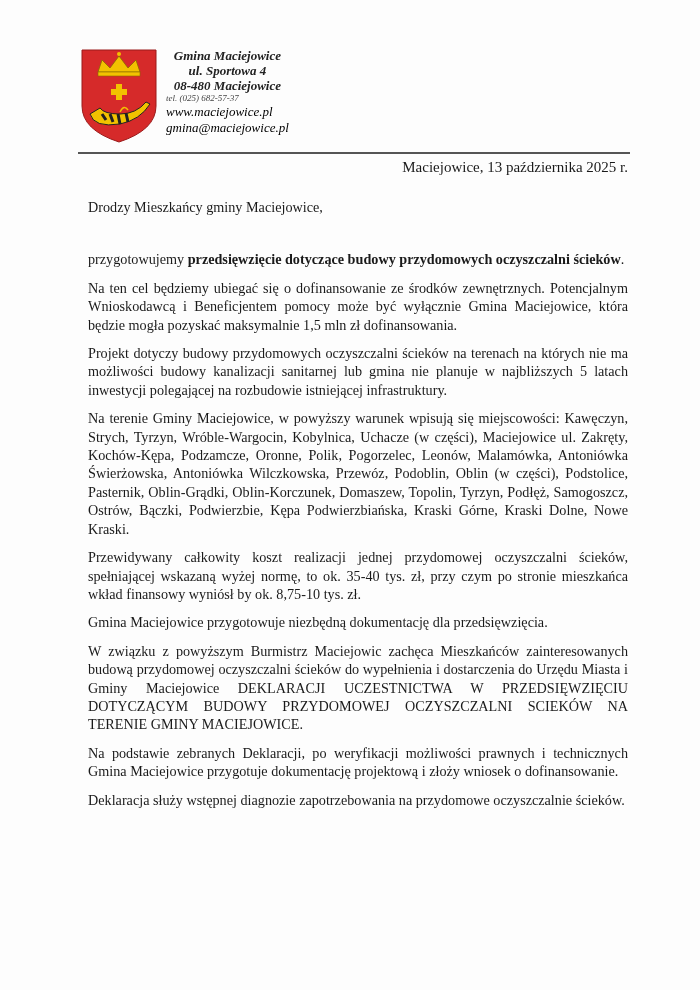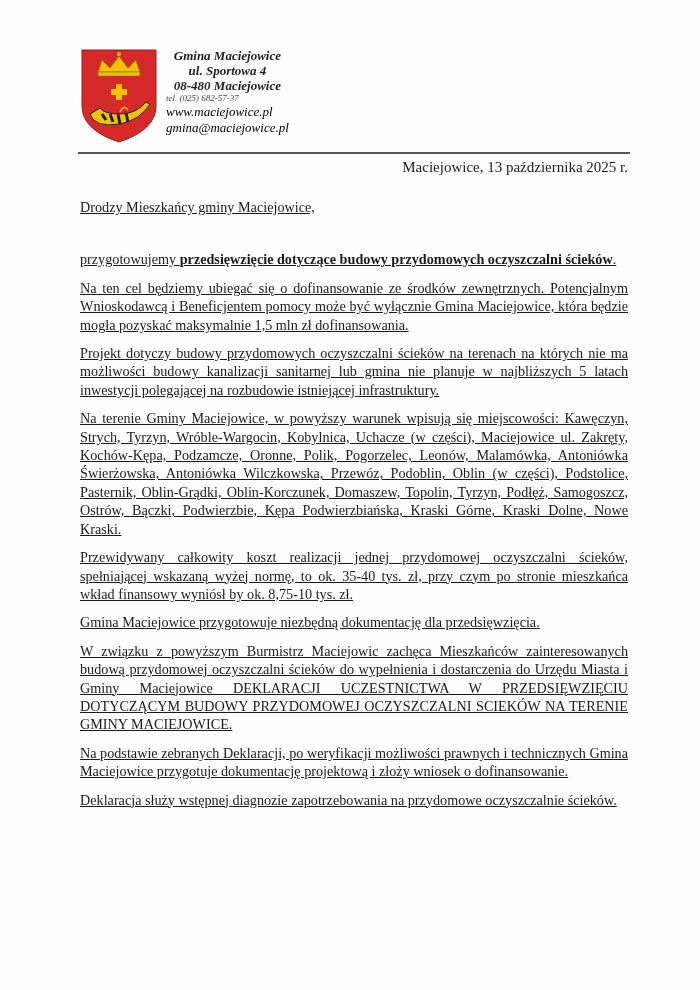--- a/index.html
+++ b/index.html
@@ -6,21 +6,21 @@
     body { width: 700px; height: 990px; position: relative; overflow: hidden; font-family: "Liberation Serif", serif; color: #1a1a1a; }
     .page { position: absolute; left: 0; top: 0; width: 700px; height: 990px; background: #fdfdfd; }
     .crest { position: absolute; left: 80px; top: 48px; width: 78px; height: 96px; }
     .header-text { position: absolute; left: 166px; top: 48px; font-family: "Liberation Serif", serif; }
     .header-text .b { font-weight: bold; font-style: italic; font-size: 13px; line-height: 15px; color: #222; text-align: center; }
     .header-text .tel { font-style: italic; font-size: 9px; line-height: 11px; color: #444; }
     .header-text .web { font-style: italic; font-size: 13px; line-height: 16px; color: #000000; }
     .rule { position: absolute; left: 78px; top: 152px; width: 552px; height: 2px; background: #555; }
     .date { position: absolute; right: 72px; top: 159px; font-size: 15px; }
     .body { position: absolute; left: 80px; top: 198px; width: 548px; font-size: 14.2px; line-height: 18.4px; }
-    .body p { margin: 0 0 10px 0; text-align: justify; text-decoration: underline; }
+    .body p { margin: 0 0 10px 8px; text-align: justify; }
     .greeting { margin-bottom: 34px !important; }
     .caps { text-align: justify; }
   </style>
 </head>
 <body>
 
 <div class="page">
 
   <svg class="crest" viewBox="0 0 78 96">
     <path d="M2 2 H76 V58 Q76 82 39 94 Q2 82 2 58 Z" fill="#d62a2a" stroke="#9a1a1a" stroke-width="1"></path>

